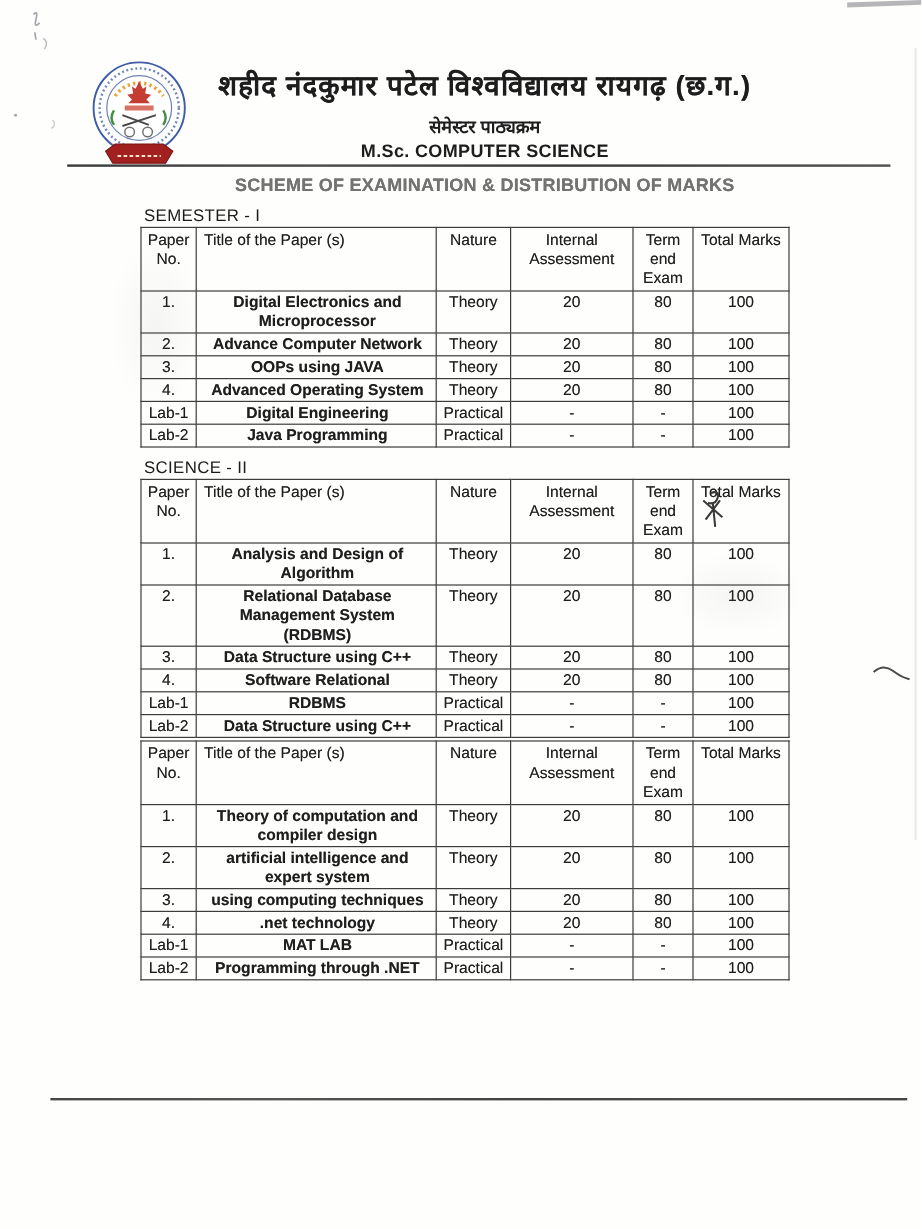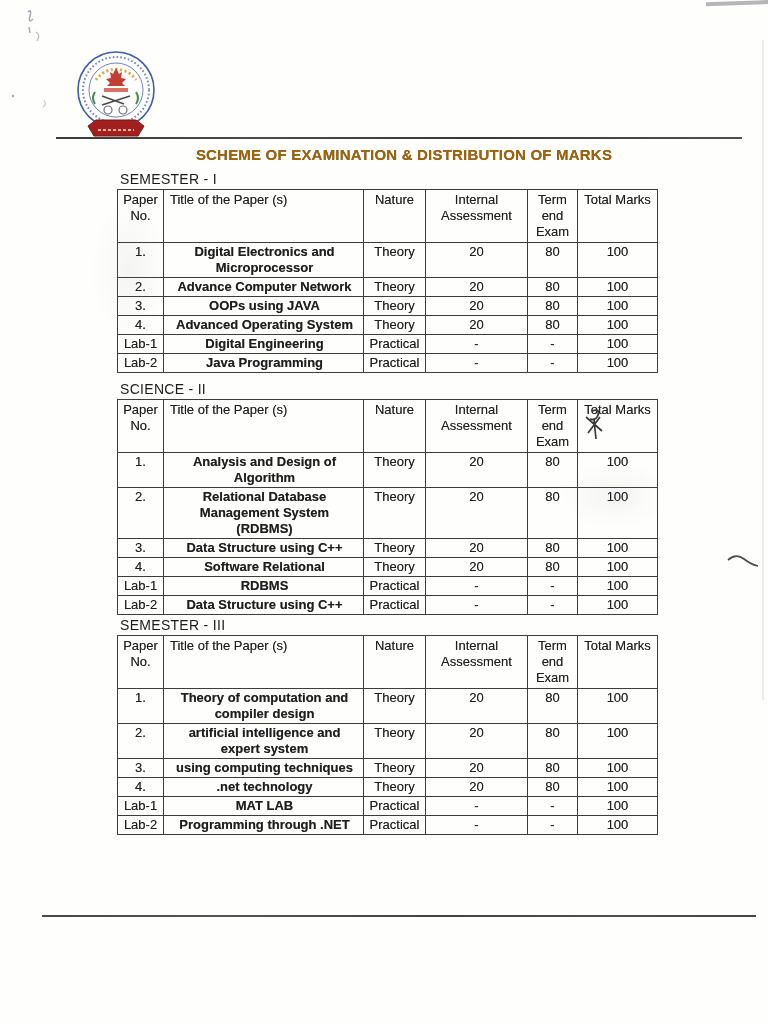--- a/index.html
+++ b/index.html
@@ -12,21 +12,21 @@
   
   .seal { position:absolute; left:74px; top:50px; width:84px; height:94px; }
   .header-text { position:absolute; left:70px; right:30px; top:54px; text-align:center; }
   .uni-name   { font-size:23px; font-weight:bold; color:#1d1d1d; letter-spacing:1px;
                 text-shadow:0 0 .5px rgba(0,0,0,.6); }
   .subtitle   { font-size:15px; font-weight:bold; margin-top:9px; color:#1d1d1d; }
   .course     { font-size:15px; font-weight:bold; margin-top:3px; color:#1d1d1d; letter-spacing:.3px; }
   .rule { position:absolute; left:56px; top:137px; width:686px; height:2px;
           background:linear-gradient(90deg,#3a3a3a 0%,#4a4a4a 30%,#383838 60%,#505050 100%); }
   .scheme-title { position:absolute; left:70px; right:30px; top:146px; text-align:center;
-                  font-size:15px; font-weight:bold; letter-spacing:.2px; color:#a16207;
+                  font-size:15px; font-weight:bold; letter-spacing:.2px; color:#737373;
                   text-shadow:0 0 .4px rgba(0,0,0,.55); }
   
   .sem { position:absolute; left:117px; }
   .sem-label { font-size:14px; font-weight:normal; margin:0 0 2px 3px; letter-spacing:.3px; color:#1b1b1b; }
   table { border-collapse:collapse; table-layout:fixed; width:540px;
           background:transparent; }
   col.c0{width:46px} col.c1{width:200px} col.c2{width:62px}
   col.c3{width:102px} col.c4{width:50px} col.c5{width:80px}
   th,td { border:1.6px solid #3c3c3c; font-size:13px; line-height:16px;
           padding:2px 4px; vertical-align:top; color:#1e1e1e;
@@ -66,20 +66,25 @@
     <path d="M30,38 h24 v4 h-24 z" fill="#d4584a" opacity=".85"></path>
     <path d="M28,46 l22,8 m6,-8 l-28,9" stroke="#4a4a4a" stroke-width="1.6" fill="none"></path>
     <path d="M62,42 q4,6 0,12" stroke="#3f8f3f" stroke-width="2" fill="none"></path>
     <path d="M21,42 q-4,6 0,12" stroke="#3f8f3f" stroke-width="2" fill="none"></path>
     <circle cx="34" cy="60" r="4" fill="none" stroke="#707070" stroke-width="1.2"></circle>
     <circle cx="49" cy="60" r="4" fill="none" stroke="#707070" stroke-width="1.2"></circle>
     <path d="M14,76 l8,-6 h40 l8,6 -6,10 h-44 z" fill="#a32020" stroke="#7d1616" stroke-width="1"></path>
     <path d="M24,80 h36" stroke="#f3e2c8" stroke-width="1.6" stroke-dasharray="3 2"></path>
   </svg>
 
+  <div class="header-text">
+    <div class="uni-name">शहीद नंदकुमार पटेल विश्वविद्यालय रायगढ़ (छ.ग.)</div>
+    <div class="subtitle">सेमेस्टर पाठ्यक्रम</div>
+    <div class="course">M.Sc. COMPUTER SCIENCE</div>
+  </div>
 
   <div class="rule"></div>
 
   <div class="scheme-title">SCHEME OF EXAMINATION &amp; DISTRIBUTION OF MARKS</div>
 
   <section class="sem" style="top:171px">
     <div class="sem-label">SEMESTER - I</div>
     <table>
       <colgroup>
           <col class="c0">
@@ -220,21 +225,20 @@
             <td class="c2">Practical</td>
             <td class="c3">-</td>
             <td class="c4">-</td>
             <td class="c5">100</td>
           </tr>
         </tbody>
     </table>
   </section>
 
   <section class="sem" style="top:617px">
-    <div class="sem-label">SEMESTER - III</div>
     <table>
       <colgroup>
           <col class="c0">
           <col class="c1">
           <col class="c2">
           <col class="c3">
           <col class="c4">
           <col class="c5">
         </colgroup>
       <thead>

